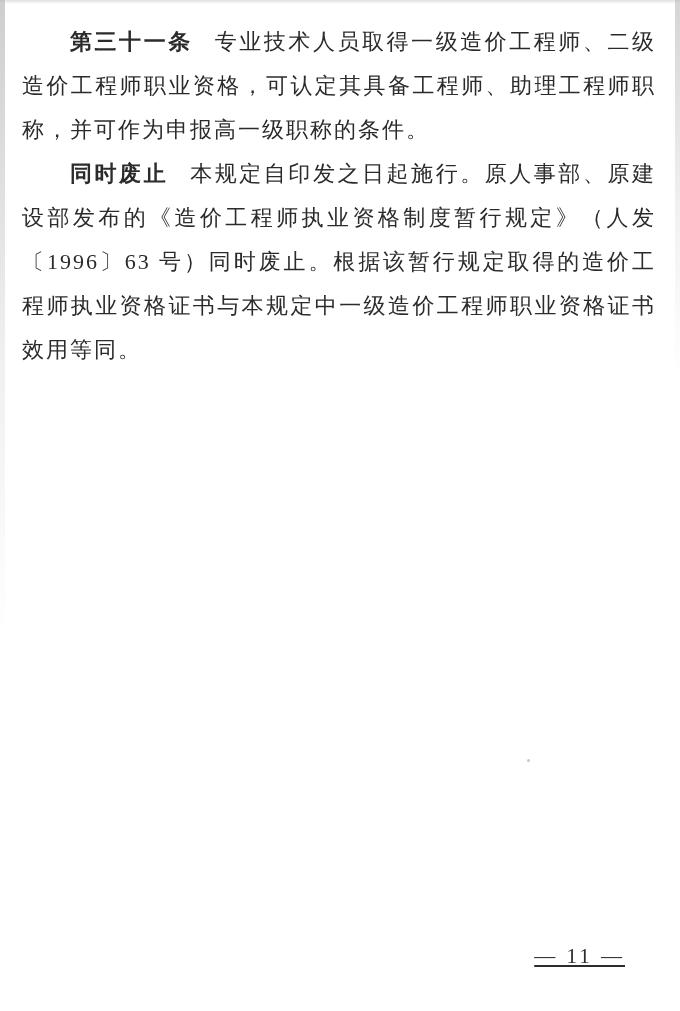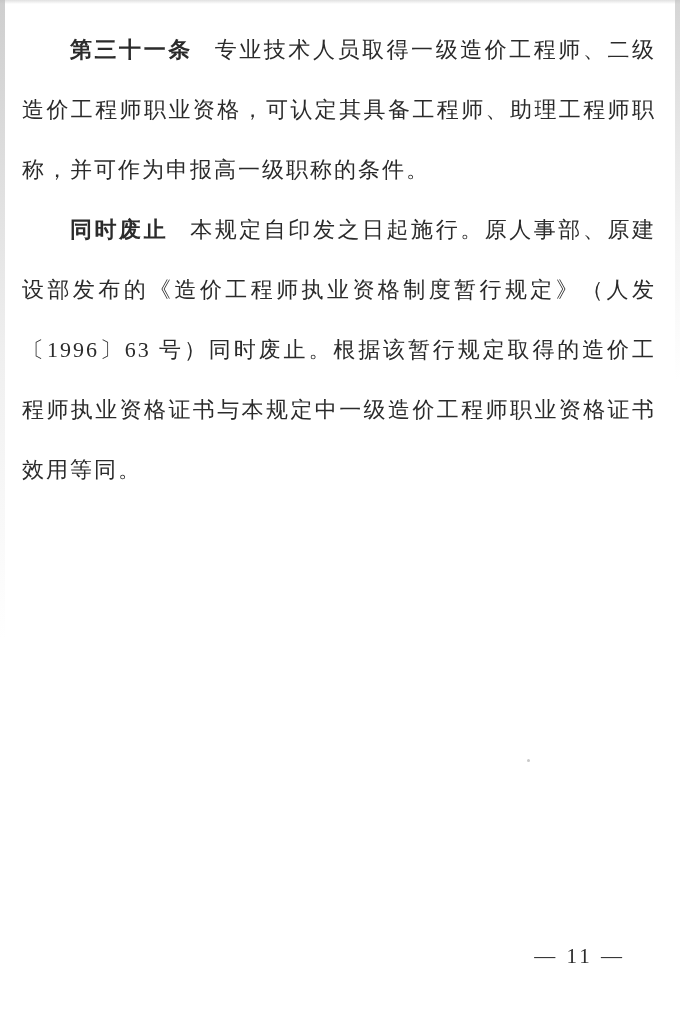--- a/index.html
+++ b/index.html
@@ -39,40 +39,41 @@
   .content {
     position: absolute;
     left: 22px;
     right: 24px;
     top: 20px;
     color: #2b2b2b;
   }
   .para {
     margin: 0;
     font-size: 22px;
-    line-height: 60px;
+    line-height: 44px;
     letter-spacing: 2px;
     text-align: justify;
     text-justify: inter-character;
     text-indent: 48px;
     color: #2b2b2b;
   }
   .art-num {
     font-weight: 700;
     font-family: "Liberation Sans", sans-serif;
     margin-right: 22px;
   }
   .page-number {
     position: absolute;
     right: 55px;
     bottom: 42px;
     font-size: 21px;
     letter-spacing: 3px;
     color: #2b2b2b;
     font-family: "Liberation Serif", serif;
+    text-decoration: underline;
   }
   .scan-speck {
     position: absolute;
     left: 527px;
     top: 759px;
     width: 3px;
     height: 3px;
     border-radius: 50%;
     background: #c9c9c9;
   }

